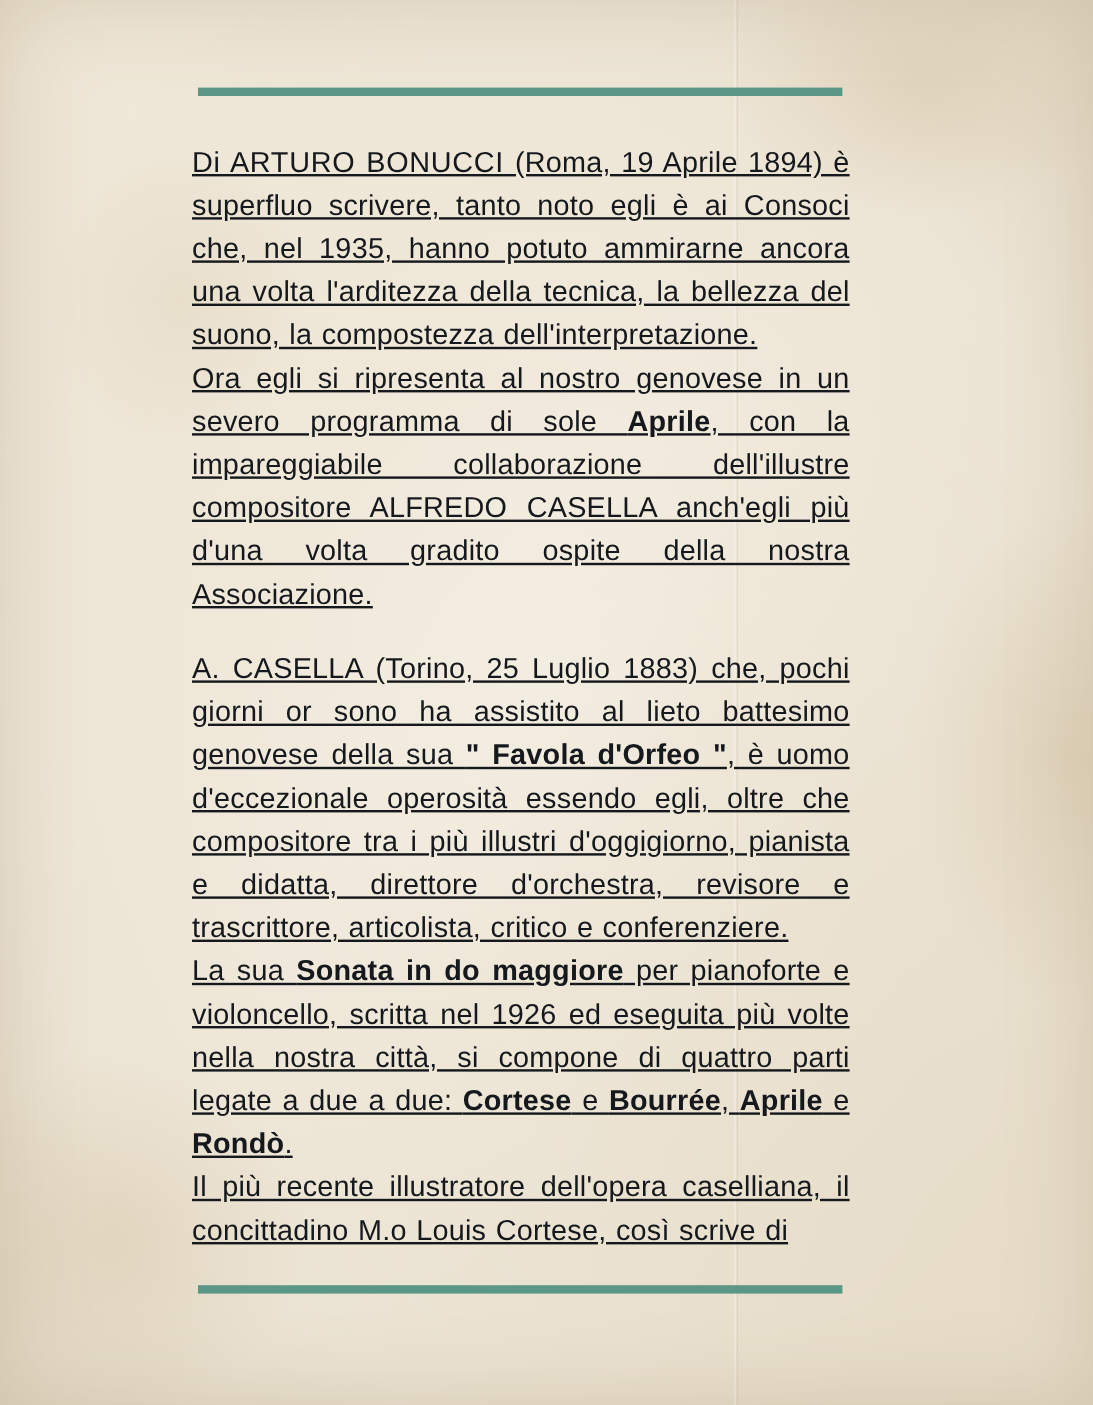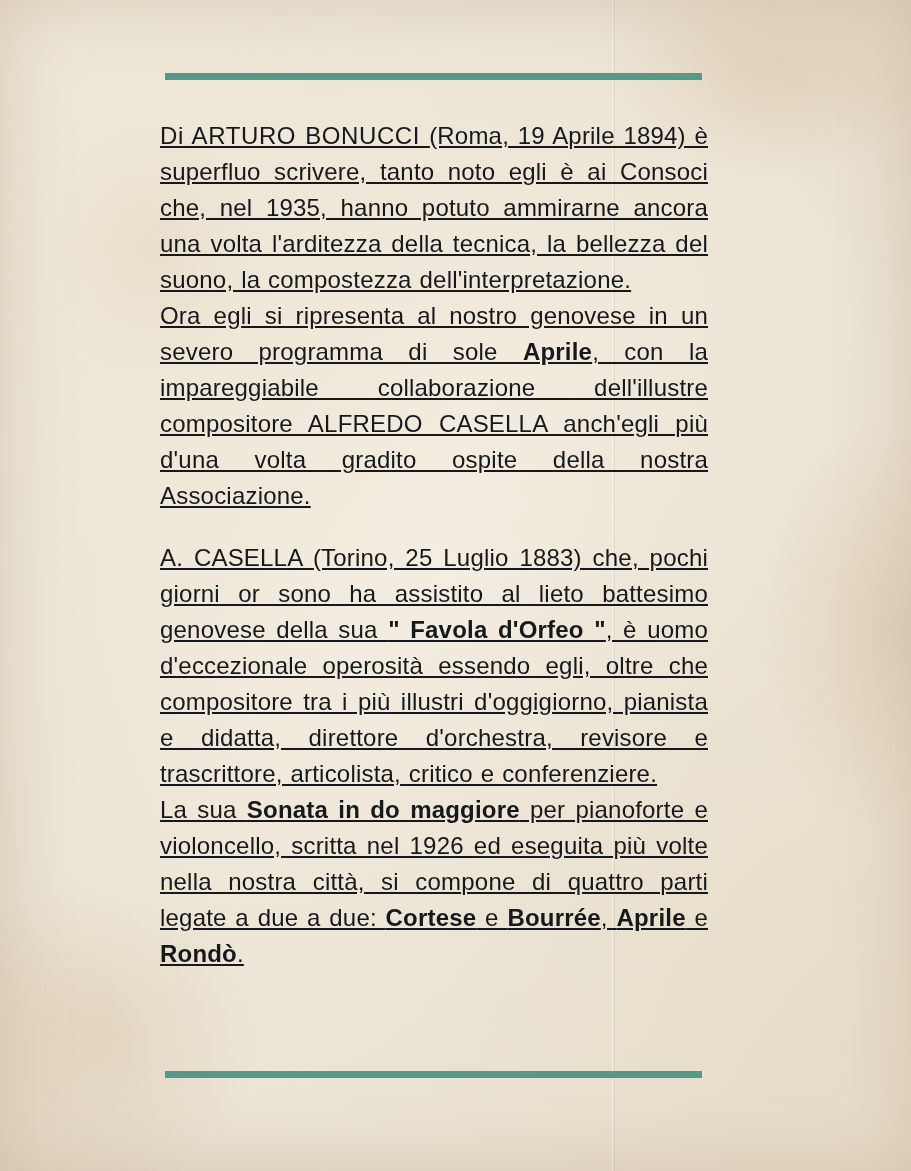--- a/index.html
+++ b/index.html
@@ -107,18 +107,21 @@
 
     <p class="para">
       <span>A. CASELLA (Torino, 25 Luglio 1883) che, pochi giorni or sono ha assistito al lieto battesimo genovese della sua </span><span class="b">" Favola d'Orfeo "</span><span>, è uomo d'eccezionale operosità essendo egli, oltre che compositore tra i più illustri d'oggigiorno, pianista e didatta, direttore d'orchestra, revisore e trascrittore, articolista, critico e conferenziere.</span>
     </p>
 
 
     <p class="para">
       <span>La sua </span><span class="b">Sonata in do maggiore</span><span> per pianoforte e violoncello, scritta nel 1926 ed eseguita più volte nella nostra città, si compone di quattro parti legate a due a due: </span><span class="b">Cortese</span><span> e </span><span class="b">Bourrée</span><span>, </span><span class="b">Aprile</span><span> e </span><span class="b">Rondò</span><span>.</span>
     </p>
 
+    <p class="para">
+      <span>Il più recente illustratore dell'opera caselliana, il concittadino M.o Louis Cortese, così scrive di</span>
+    </p>
 
   </div>
 
   <div class="rule bottom"></div>
   <div class="edge-shadow"></div>
 </div>
 
 </body></html>

